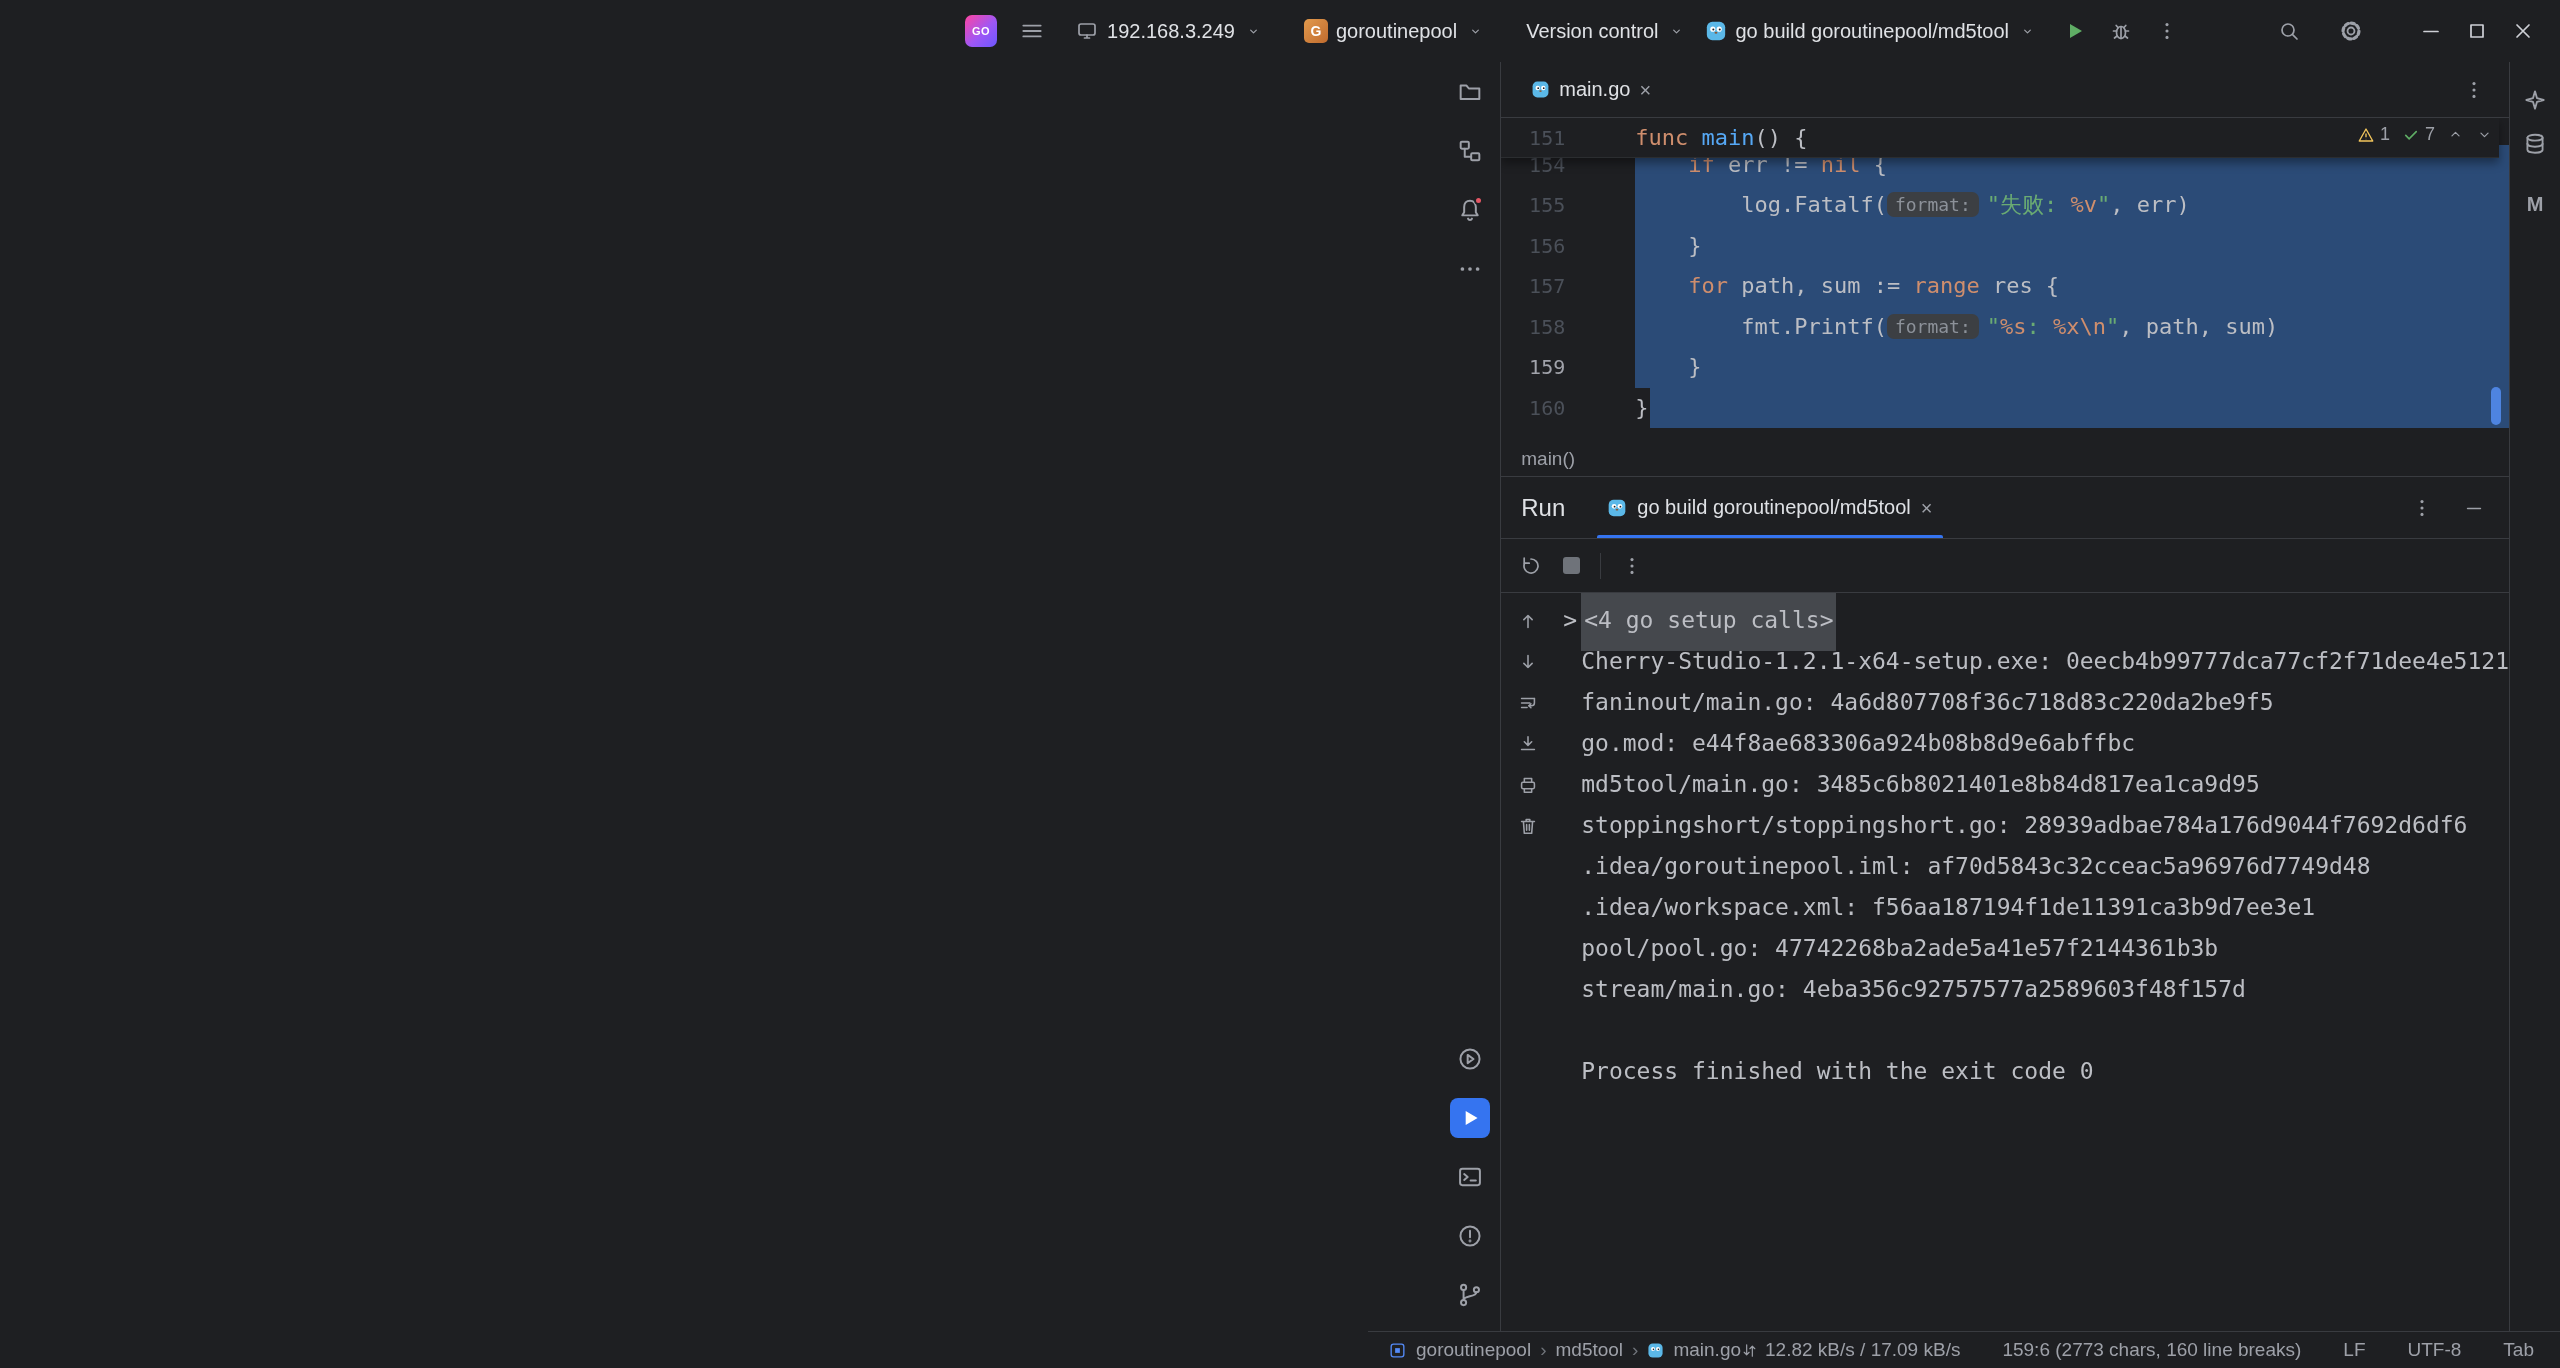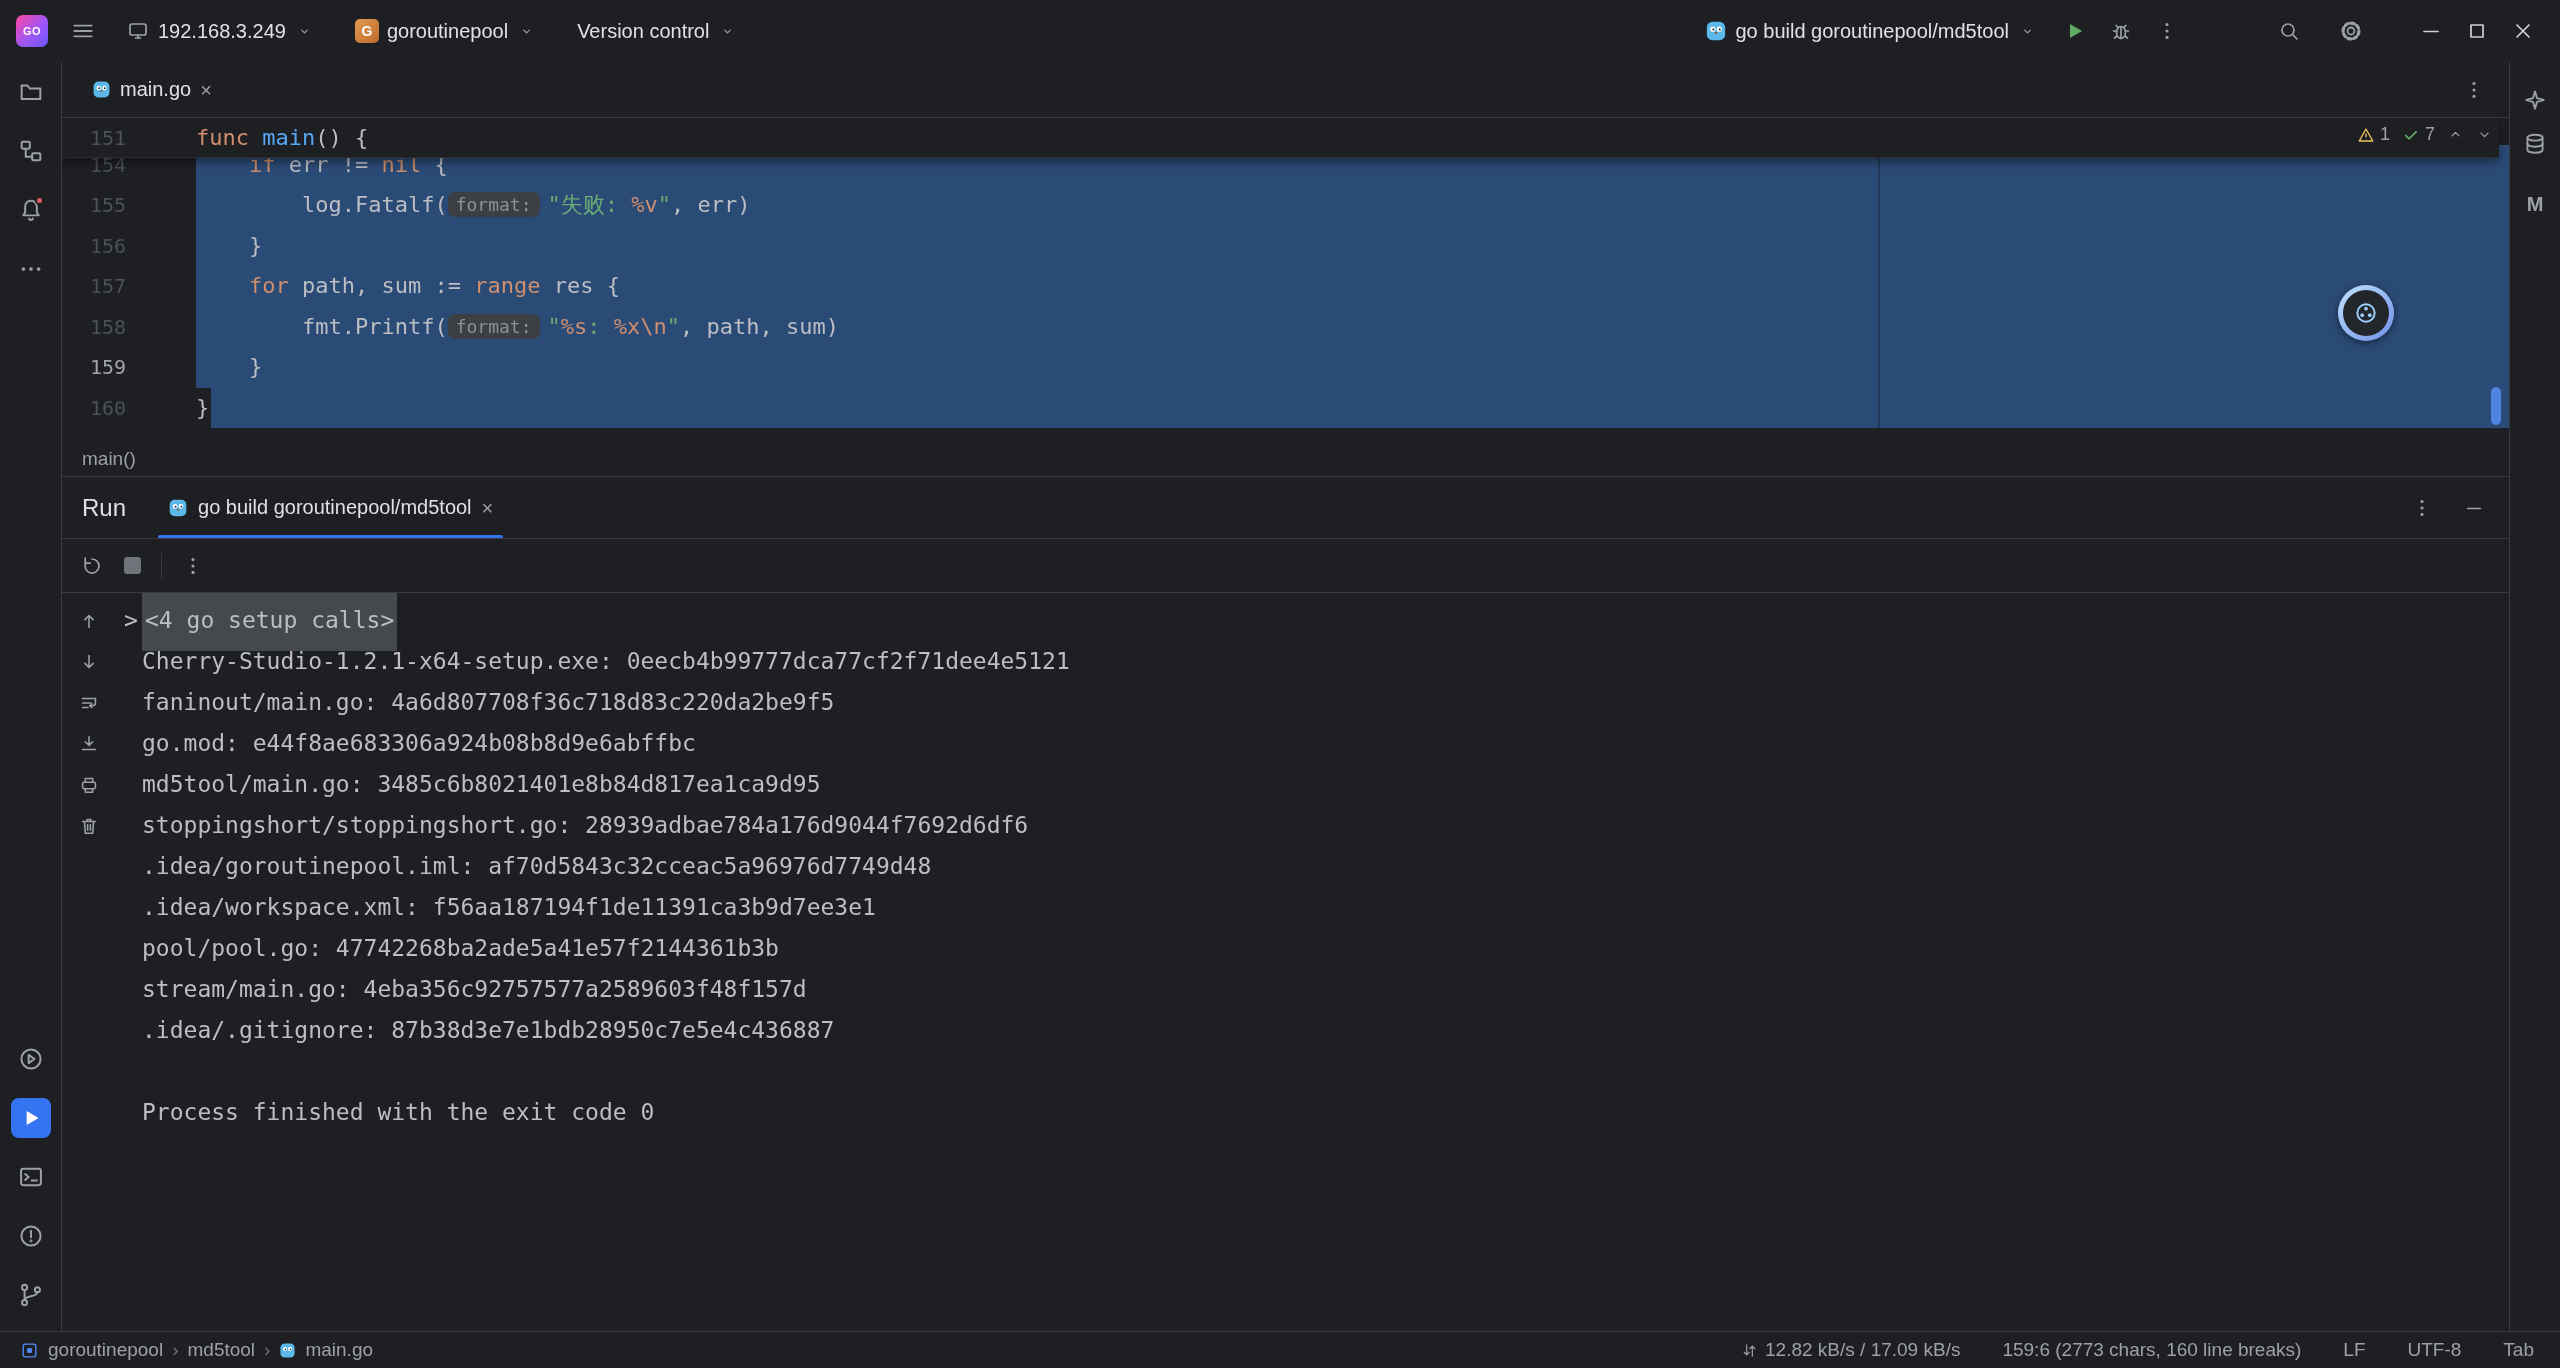--- a/index.html
+++ b/index.html
@@ -1,21 +1,21 @@
 <!DOCTYPE html>
 <html><head>
 <meta charset="utf-8">
 <style>
   * { margin:0; padding:0; box-sizing:border-box; }
   html,body { background:#111; }
   .app {
     position:relative; width:2560px; height:1368px;
     background:#1e1f22; color:#BCBEC4;
     font-family:"Liberation Sans", sans-serif;
-    display:flex; flex-direction:column; overflow:hidden;
+    display:flex; flex-direction:column; overflow:hidden;align-items:flex-end;
     --border:#393b40; --accent:#3574F0; --sel:#2B4B77;
     --ui:#DFE1E5; --muted:#9DA0A8; --dim:#6F737A;
     --kw:#CF8E6D; --fn:#56A8F5; --str:#6AAB73; --esc:#CF8E6D;
   }
   svg { display:block; }
   .ic { stroke:#9DA0A8; stroke-width:1.7; fill:none; stroke-linecap:round; stroke-linejoin:round; }
 
   
   .titlebar { height:62px; flex:0 0 62px; display:flex; align-items:center; padding:0 14px 0 16px; }
   .appicon { width:32px; height:32px; border-radius:7px; background:linear-gradient(135deg,#FF45A1,#9F57F5 55%,#6B57FF);
@@ -467,21 +467,20 @@
               <div class="console-line"><span class="hl">&lt;4 go setup calls&gt;</span></div>
               <div class="console-line"><span>Cherry-Studio-1.2.1-x64-setup.exe: 0eecb4b99777dca77cf2f71dee4e5121</span></div>
               <div class="console-line"><span>faninout/main.go: 4a6d807708f36c718d83c220da2be9f5</span></div>
               <div class="console-line"><span>go.mod: e44f8ae683306a924b08b8d9e6abffbc</span></div>
               <div class="console-line"><span>md5tool/main.go: 3485c6b8021401e8b84d817ea1ca9d95</span></div>
               <div class="console-line"><span>stoppingshort/stoppingshort.go: 28939adbae784a176d9044f7692d6df6</span></div>
               <div class="console-line"><span>.idea/goroutinepool.iml: af70d5843c32cceac5a96976d7749d48</span></div>
               <div class="console-line"><span>.idea/workspace.xml: f56aa187194f1de11391ca3b9d7ee3e1</span></div>
               <div class="console-line"><span>pool/pool.go: 47742268ba2ade5a41e57f2144361b3b</span></div>
               <div class="console-line"><span>stream/main.go: 4eba356c92757577a2589603f48f157d</span></div>
-              <div class="console-line"><span>.idea/.gitignore: 87b38d3e7e1bdb28950c7e5e4c436887</span></div>
               <div class="console-line"><span>&nbsp;</span></div>
               <div class="console-line"><span>Process finished with the exit code 0</span></div>
             </div>
         </div>
       </div>
 
     </div>
 
     <div class="stripe stripe-right">
       <div class="sbtn" style="width:36px;height:36px">

